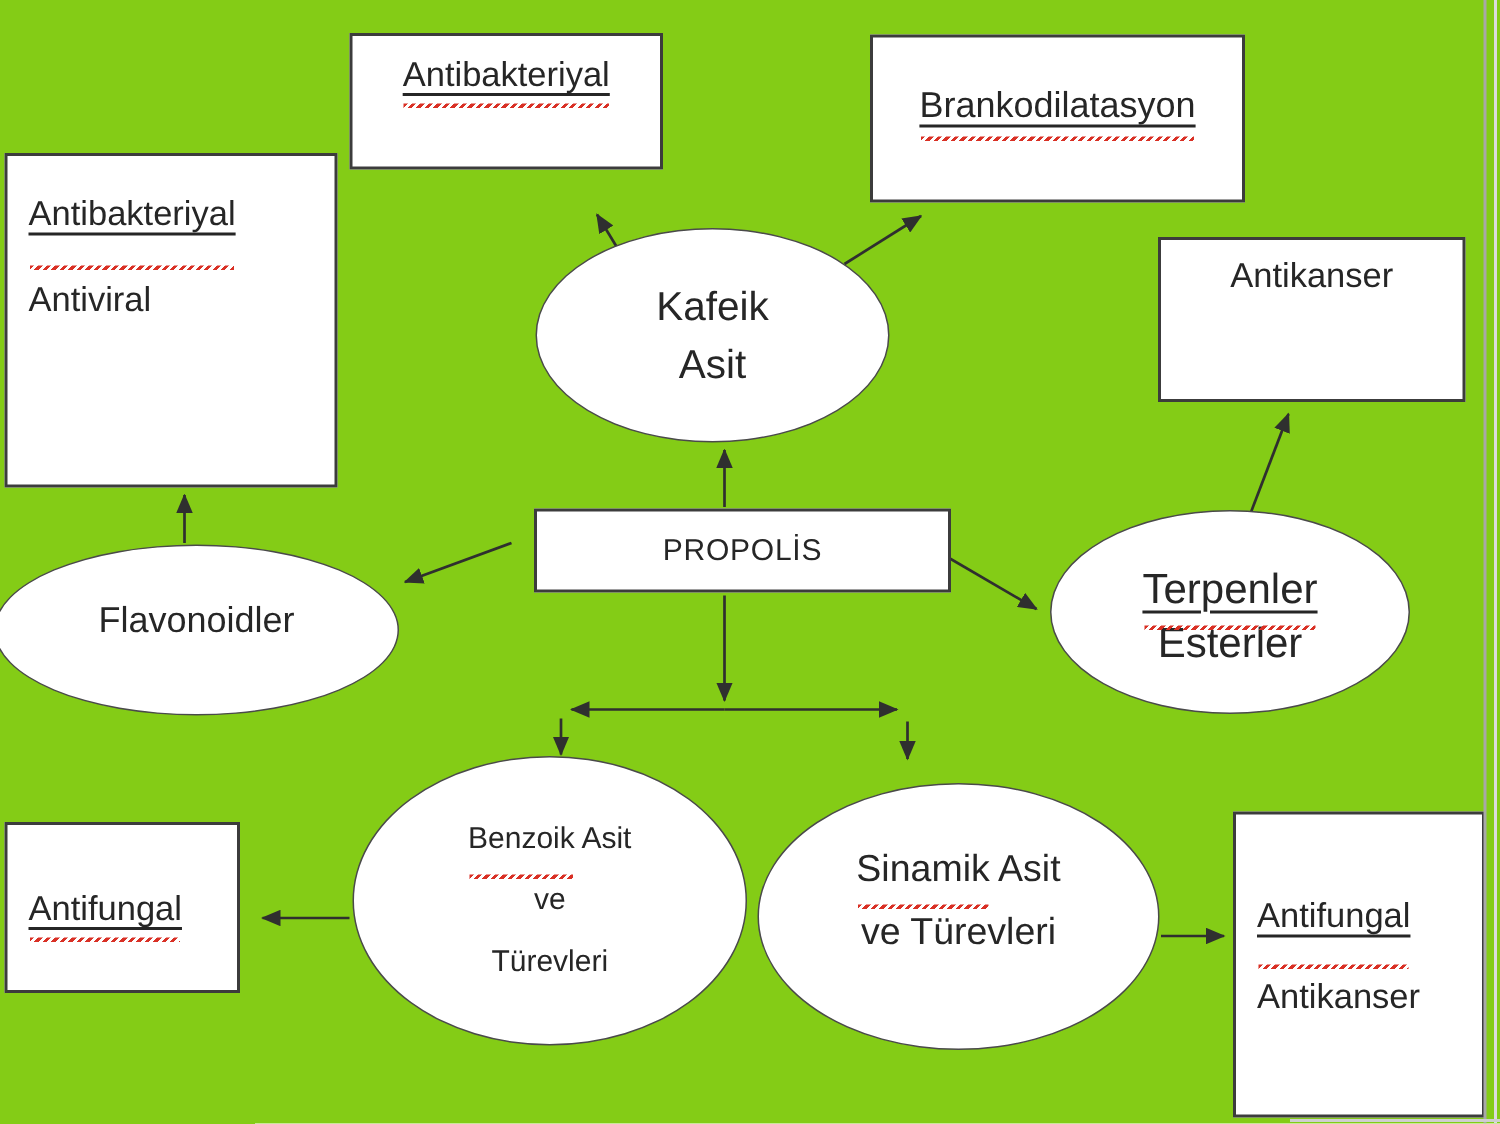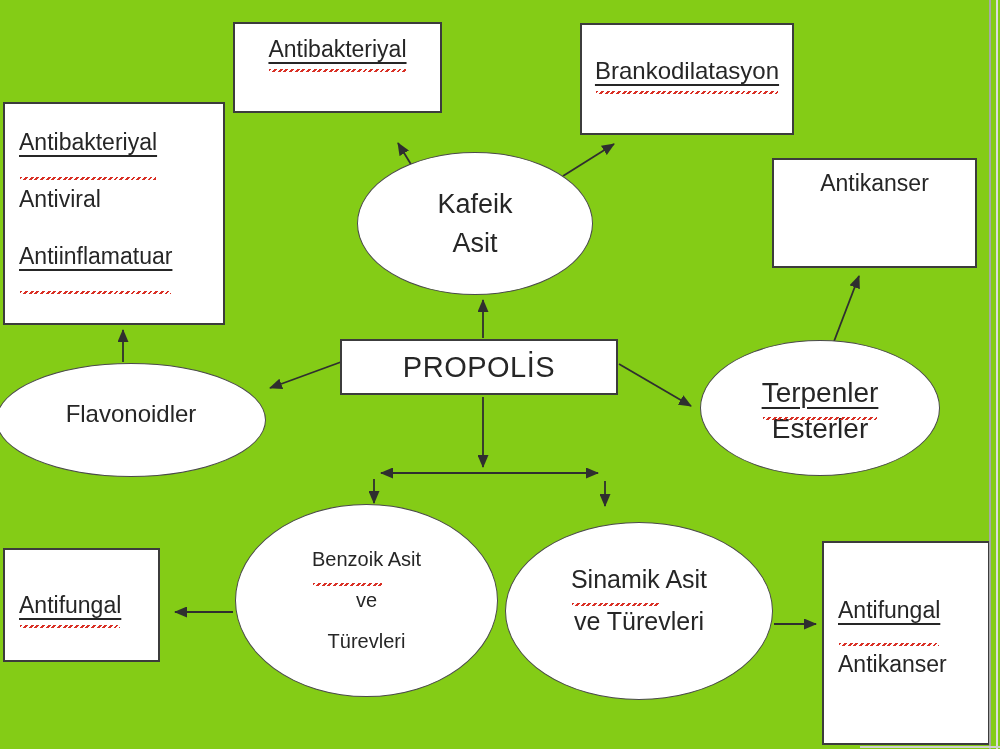--- a/index.html
+++ b/index.html
@@ -16,25 +16,25 @@
   .u-sq, .sq{position:relative;display:inline-block;}
   .u-sq{text-decoration:underline;text-decoration-thickness:2px;text-underline-offset:5px;}
   .u-sq::after, .sq::after{
     content:"";position:absolute;left:1px;right:1px;height:3px;
     background:repeating-linear-gradient(135deg,#d93025 0 2px,transparent 2px 4px);
   }
   .u-sq::after{bottom:-9px;}
   .sq::after{bottom:-6px;}
   
   .n-antibak-top{left:233px;top:22px;width:209px;height:91px;padding-top:12px;text-align:center;font-size:23px;}
-  .n-branko{left:580px;top:23px;width:214px;height:112px;padding-top:32px;text-align:center;font-size:24px;}
+  .n-branko{left:580px;top:23px;width:250px;height:112px;padding-top:32px;text-align:center;font-size:24px;}
   .n-left-multi{left:3px;top:102px;width:222px;height:223px;padding:10px 0 0 14px;font-size:23px;line-height:57px;}
   .n-antikanser-top{left:772px;top:158px;width:205px;height:110px;padding-top:10px;text-align:center;font-size:23px;}
-  .n-propolis{left:340px;top:339px;width:278px;height:56px;display:flex;align-items:center;justify-content:center;
-              font-size:29px;letter-spacing:0.5px;font-weight:500;}
+  .n-propolis{left:356px;top:339px;width:278px;height:56px;display:flex;align-items:center;justify-content:center;
+              font-size:20px;letter-spacing:0.5px;font-weight:500;}
   .n-kafeik{left:357px;top:152px;width:236px;height:143px;font-size:27px;line-height:39px;}
   .n-flavon{left:-4px;top:363px;width:270px;height:114px;font-size:24px;padding-bottom:12px;}
   .n-terpen{left:700px;top:340px;width:240px;height:136px;font-size:28px;line-height:36px;padding-top:6px;}
   .n-benzoik{left:235px;top:504px;width:263px;height:193px;font-size:20px;line-height:41px;text-align:center;}
   .n-sinamik{left:505px;top:522px;width:268px;height:178px;font-size:25px;line-height:42px;padding-bottom:22px;}
   .n-antifungal-left{left:3px;top:548px;width:157px;height:114px;display:flex;align-items:center;
                      padding-left:14px;font-size:23px;}
   .n-antifungal-antikanser{left:822px;top:541px;width:168px;height:204px;padding:40px 0 0 14px;
                            font-size:23px;line-height:54px;}
   
@@ -74,21 +74,20 @@
     <div class="line"><span class="u-sq">Antibakteriyal</span></div>
   </div>
 
   <div class="node rect n-branko">
     <div class="line"><span class="u-sq">Brankodilatasyon</span></div>
   </div>
 
   <div class="node rect n-left-multi">
     <div class="line"><span class="u-sq">Antibakteriyal</span></div>
     <div class="line"><span>Antiviral</span></div>
-    <div class="line"><span class="u-sq">Antiinflamatuar</span></div>
   </div>
 
   <div class="node rect n-antikanser-top">
     <div class="line"><span>Antikanser</span></div>
   </div>
 
   <div class="node ellipse n-kafeik">
     <div class="line"><span>Kafeik</span></div>
     <div class="line"><span>Asit</span></div>
   </div>

